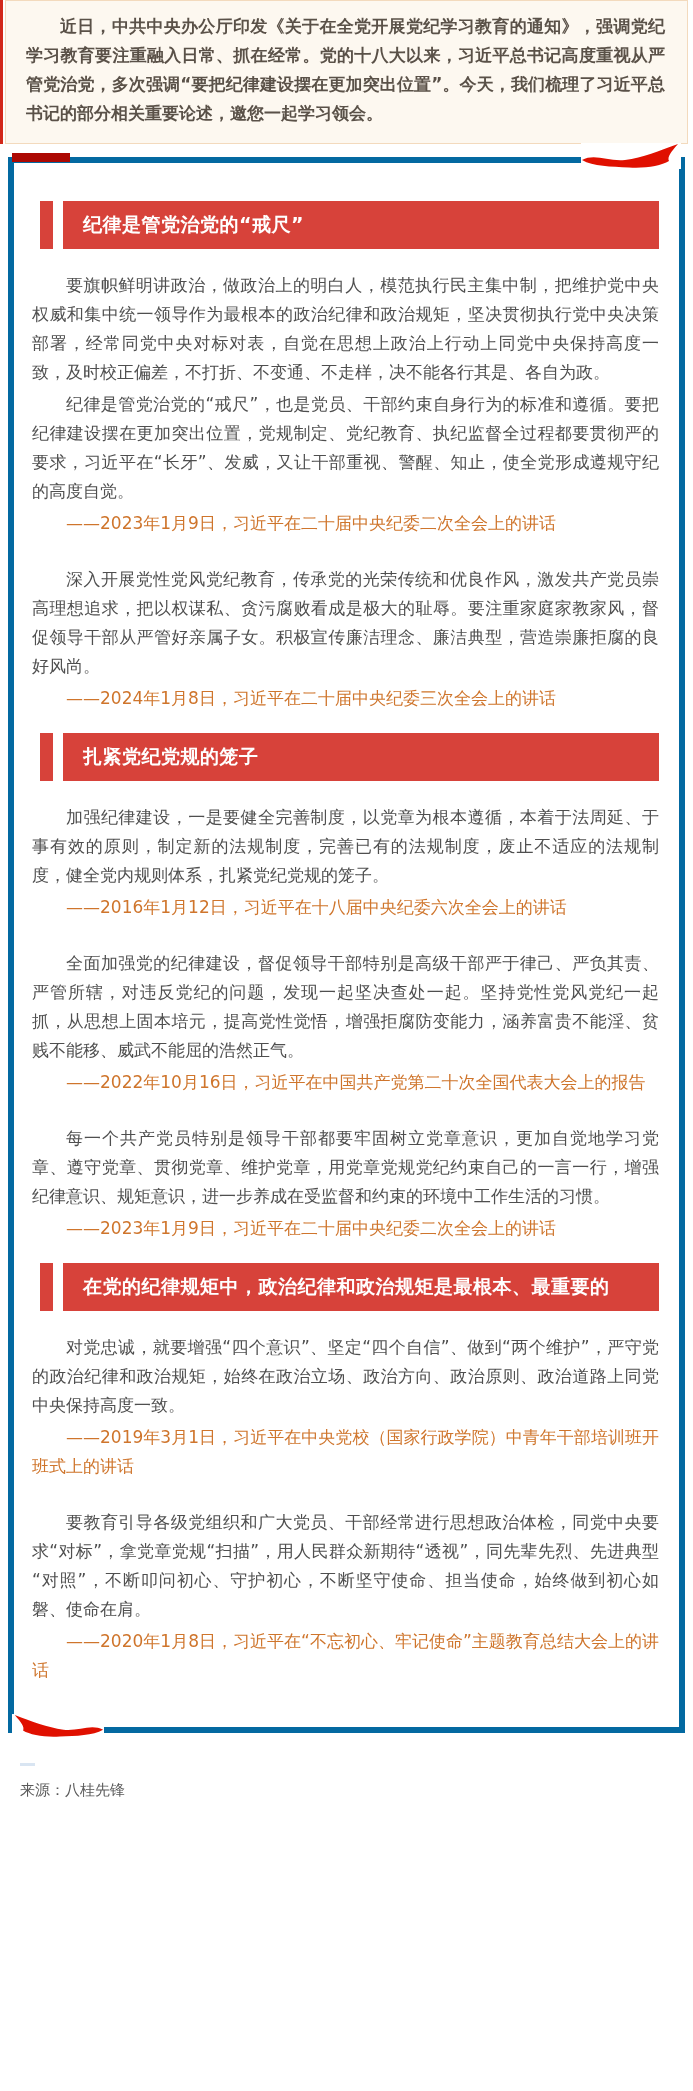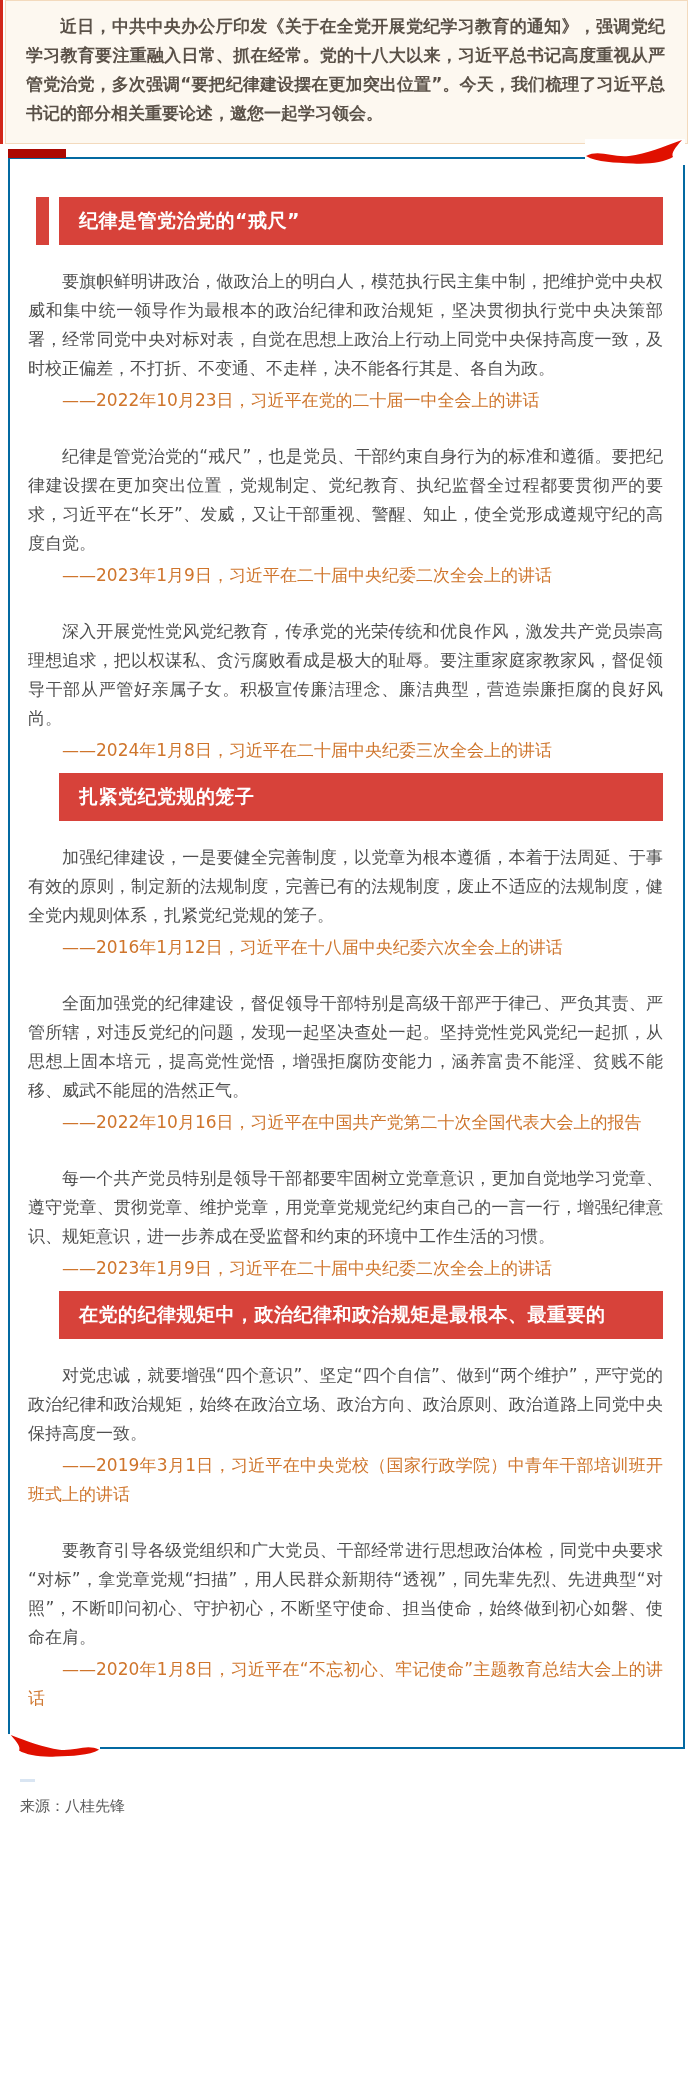--- a/index.html
+++ b/index.html
@@ -22,34 +22,34 @@
   }
   .intro-box p{
     margin:0;text-indent:2em;text-align:justify;
     font-size:17px;line-height:29px;color:#5a5148;font-weight:bold;
   }
 
   
   .main-wrap{
     position:relative;
     margin:9px 8px 0 8px;
-    border:2px solid #0369a1;
-    padding:38px 20px 28px 18px;
+    border:6px solid #0369a1;
+    padding:38px 20px 36px 18px;
   }
   .divider-tick{
     position:absolute;top:-10px;left:-2px;
     width:58px;height:9px;background:#ac0903;
   }
   .ribbon{position:absolute;line-height:0;}
   .ribbon-top{top:-20px;right:-2px;width:100px;height:26px;}
   .ribbon-bottom{bottom:-11px;left:-2px;width:92px;height:24px;}
 
   
   .section-header{display:flex;align-items:stretch;margin:0 0 22px 8px;}
-  .section + .section .section-header{margin-top:8px;align-items:flex-end;}
+  .section + .section .section-header{margin-top:20px;}
   .header-bar{width:13px;background:#d7423a;margin-right:10px;flex:0 0 13px;}
   .header-banner{
     flex:1;background:#d7423a;color:#ffffff;
     font-size:19px;font-weight:bold;
     padding:11px 10px 11px 20px;letter-spacing:.5px;
   }
 
   
   .quote-text{
     margin:0 0 3px 0;text-indent:2em;text-align:justify;
@@ -104,21 +104,20 @@
       </svg>
     </span>
 
     <section class="section">
       <div class="section-header">
         <div class="header-bar"></div>
         <div class="header-banner">纪律是管党治党的“戒尺”</div>
       </div>
       <div class="quote">
         <p class="quote-text">要旗帜鲜明讲政治，做政治上的明白人，模范执行民主集中制，把维护党中央权威和集中统一领导作为最根本的政治纪律和政治规矩，坚决贯彻执行党中央决策部署，经常同党中央对标对表，自觉在思想上政治上行动上同党中央保持高度一致，及时校正偏差，不打折、不变通、不走样，决不能各行其是、各自为政。</p>
-        <p class="quote-source">——2022年10月23日，习近平在党的二十届一中全会上的讲话</p>
       </div>
       <div class="quote">
         <p class="quote-text">纪律是管党治党的“戒尺”，也是党员、干部约束自身行为的标准和遵循。要把纪律建设摆在更加突出位置，党规制定、党纪教育、执纪监督全过程都要贯彻严的要求，习近平在“长牙”、发威，又让干部重视、警醒、知止，使全党形成遵规守纪的高度自觉。</p>
         <p class="quote-source">——2023年1月9日，习近平在二十届中央纪委二次全会上的讲话</p>
       </div>
       <div class="quote">
         <p class="quote-text">深入开展党性党风党纪教育，传承党的光荣传统和优良作风，激发共产党员崇高理想追求，把以权谋私、贪污腐败看成是极大的耻辱。要注重家庭家教家风，督促领导干部从严管好亲属子女。积极宣传廉洁理念、廉洁典型，营造崇廉拒腐的良好风尚。</p>
         <p class="quote-source">——2024年1月8日，习近平在二十届中央纪委三次全会上的讲话</p>
       </div>
     </section>

